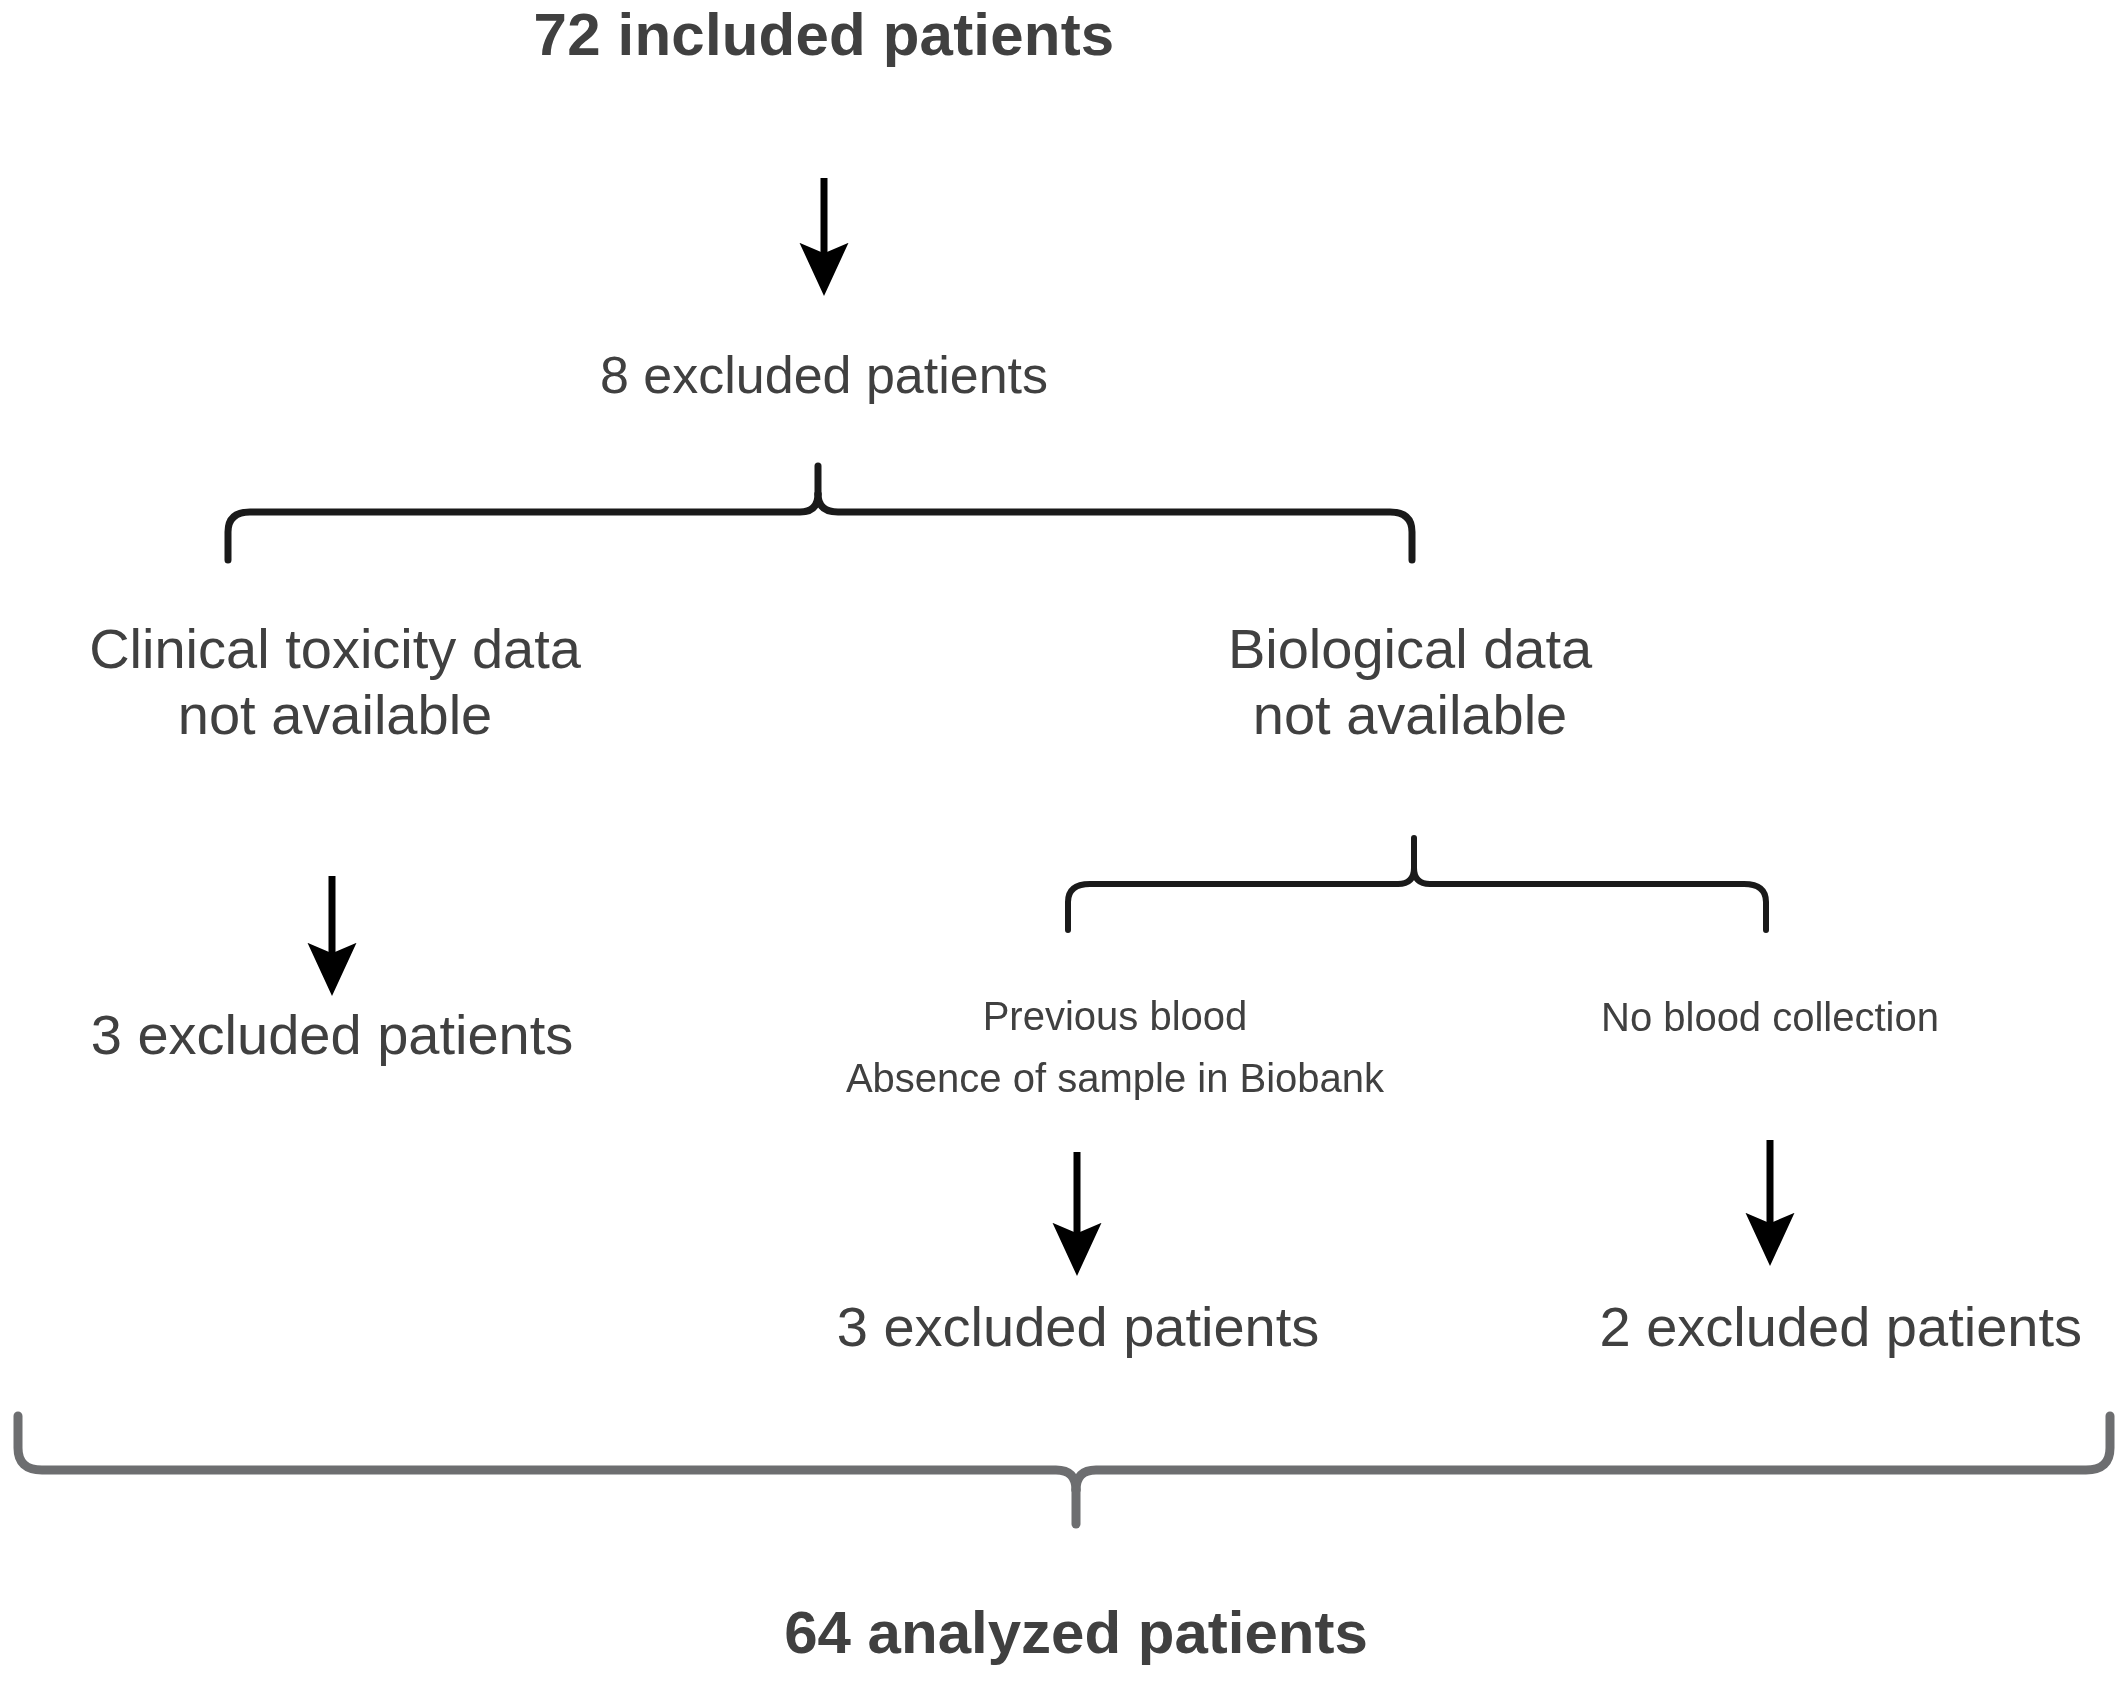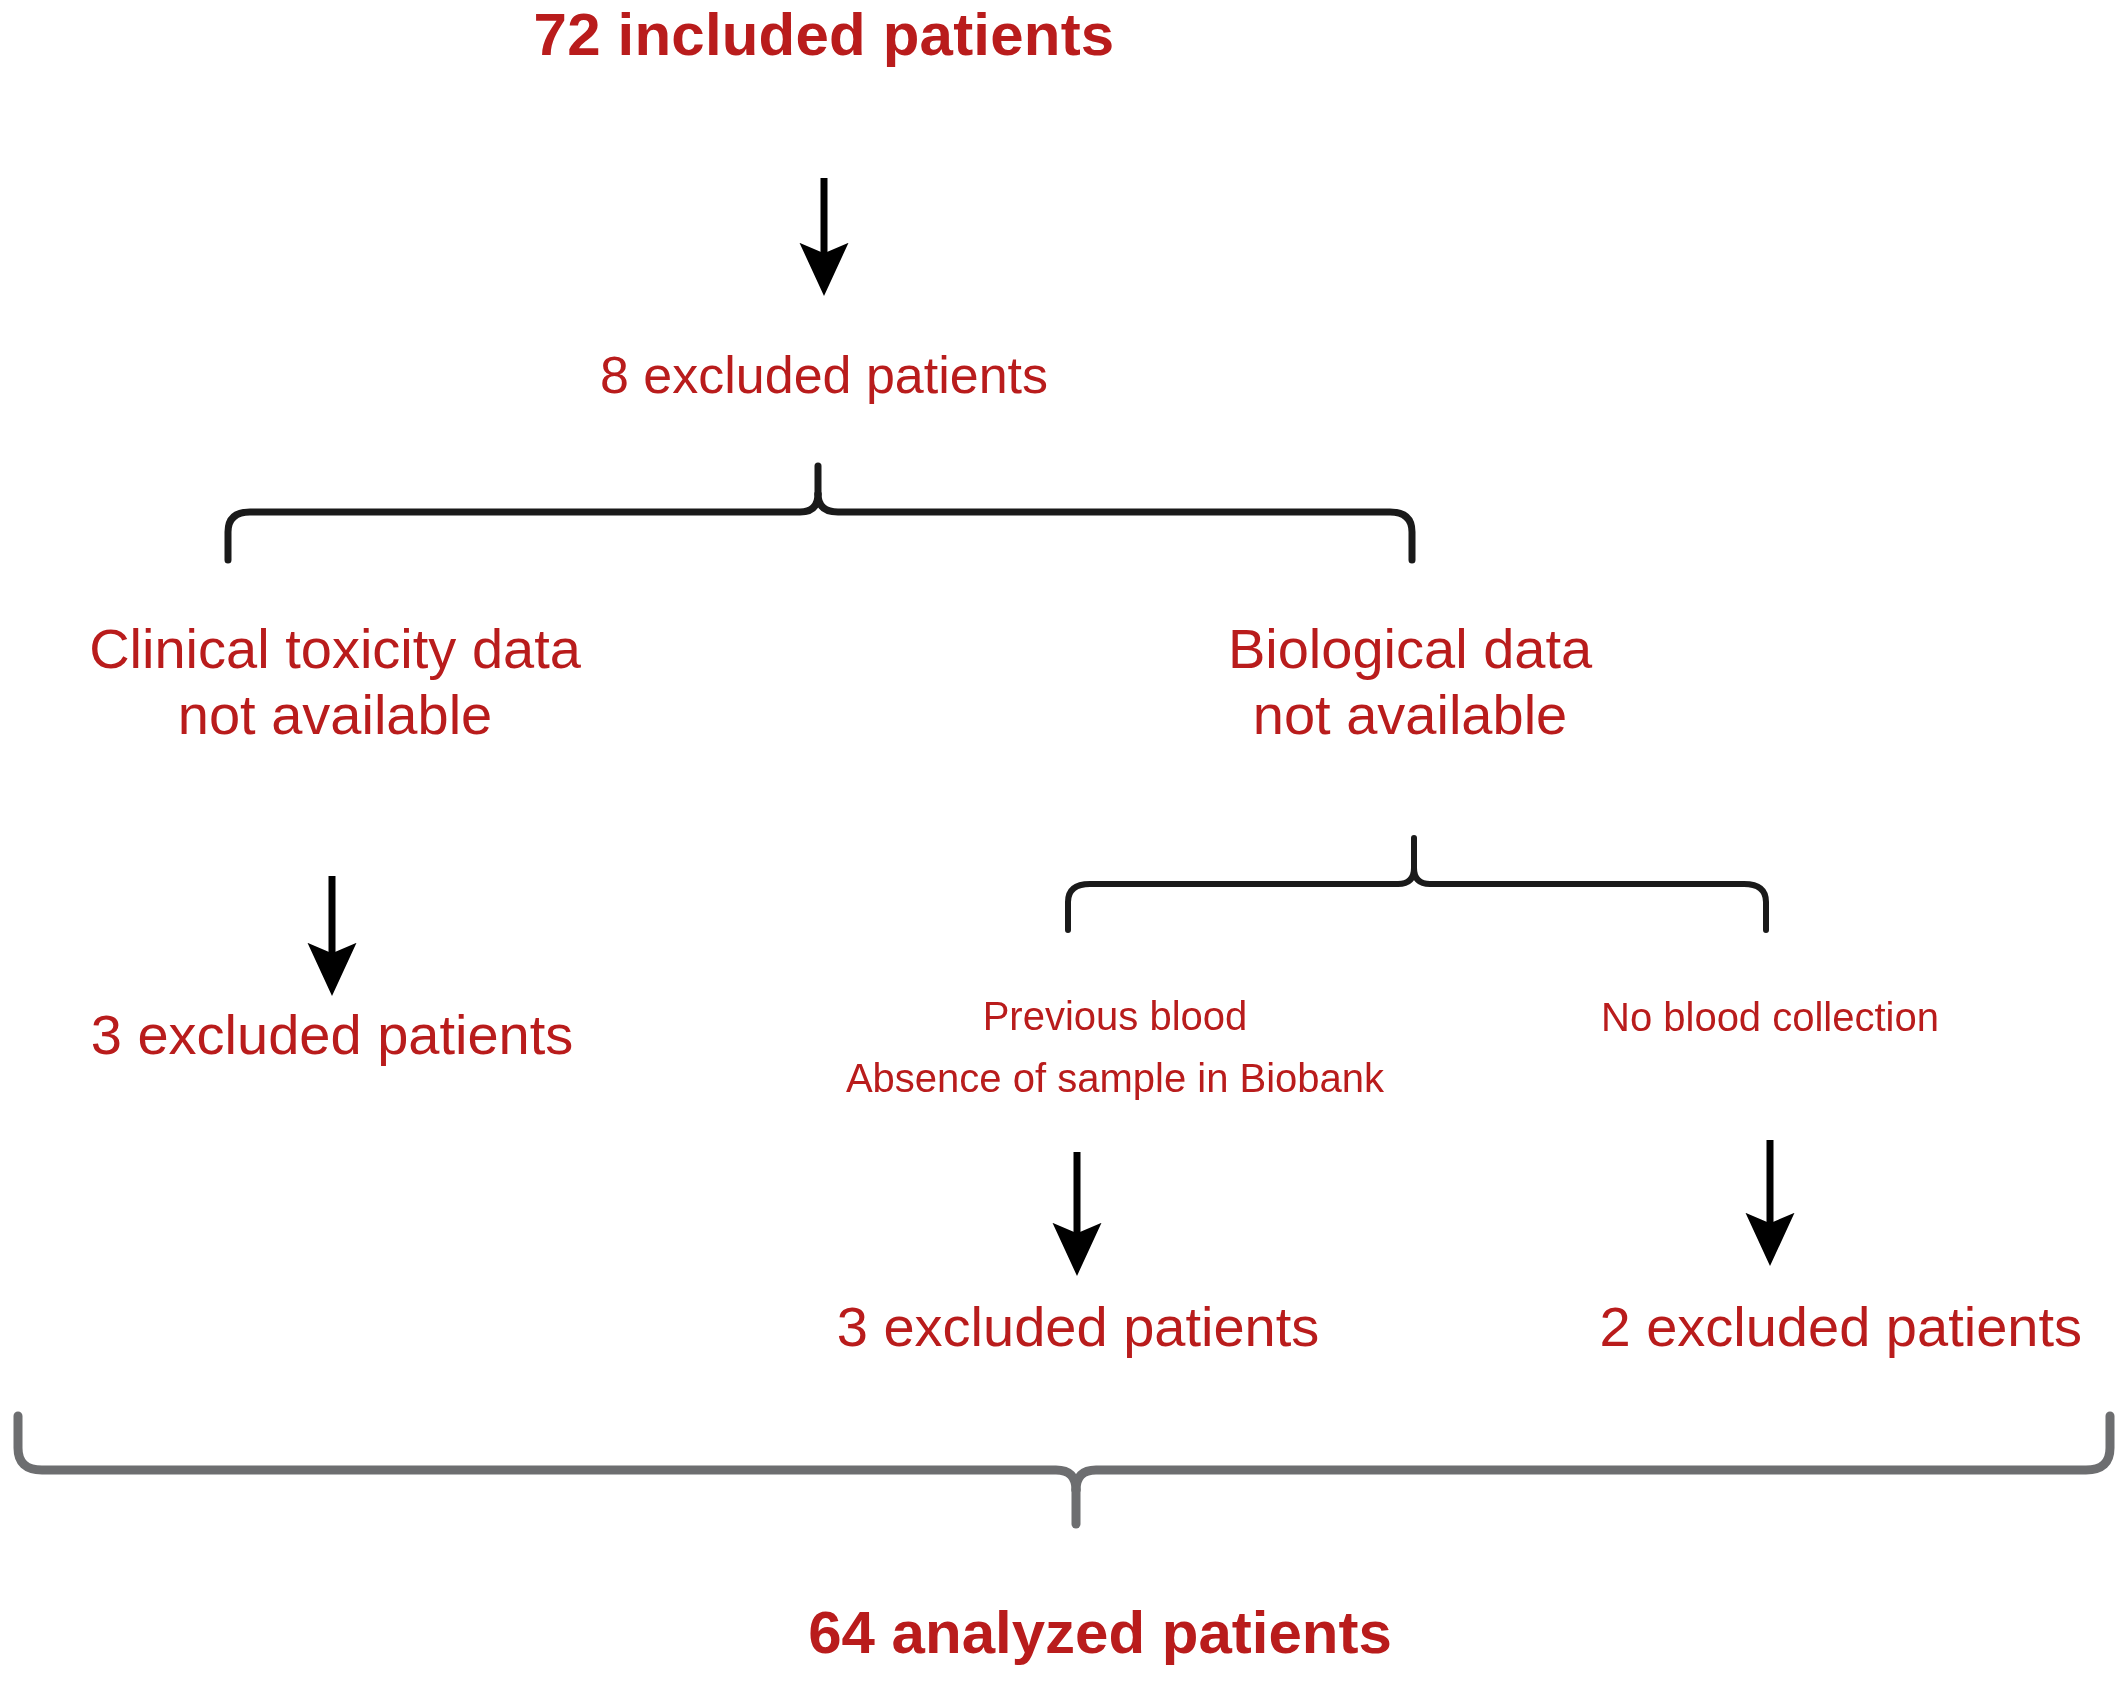--- a/index.html
+++ b/index.html
@@ -16,21 +16,21 @@
     width: 2128px;
     height: 1698px;
     background: #ffffff;
     overflow: hidden;
   }
   .node {
     position: absolute;
     text-align: center;
     line-height: 1.18;
     white-space: pre-line;
-    color: #b91c1c;
+    color: #404040;
   }
   .lvl-title   { font-size: 60px; font-weight: bold; letter-spacing: 0.2px; }
   .lvl-main    { font-size: 52px; font-weight: normal; }
   .lvl-branch  { font-size: 56px; font-weight: normal; }
   .lvl-small   { font-size: 40px; font-weight: normal; }
   .lvl-foot    { font-size: 60px; font-weight: bold; }
 
   svg.overlay {
     position: absolute;
     left: 0;
@@ -101,15 +101,15 @@
 
   <div class="node lvl-small" style="left:760px; top:985px; width:710px; line-height:1.55;">Previous blood
 Absence of sample in Biobank</div>
 
   <div class="node lvl-small" style="left:1530px; top:994px; width:480px;">No blood collection</div>
 
   <div class="node lvl-branch" style="left:768px; top:1294px; width:620px;">3 excluded patients</div>
 
   <div class="node lvl-branch" style="left:1462px; top:1294px; width:620px;text-align:right;">2 excluded patients</div>
 
-  <div class="node lvl-foot" style="left:700px; top:1598px; width:800px;">64 analyzed patients</div>
+  <div class="node lvl-foot" style="left:676px; top:1598px; width:800px;">64 analyzed patients</div>
 
 </div>
 
 </body></html>

